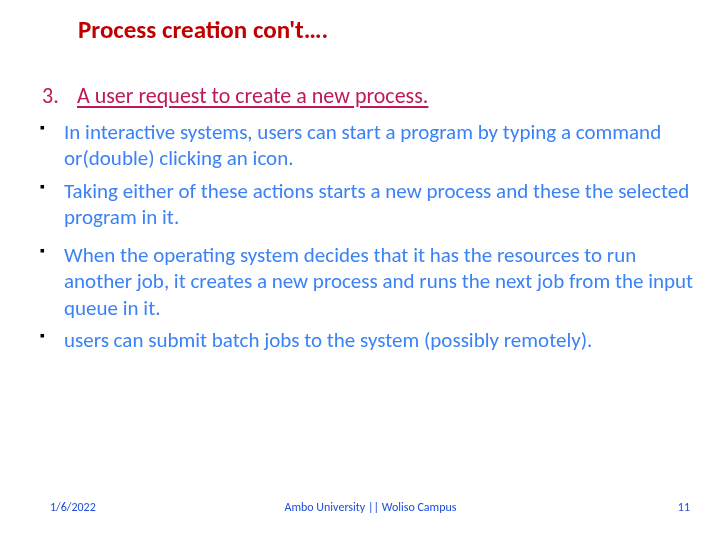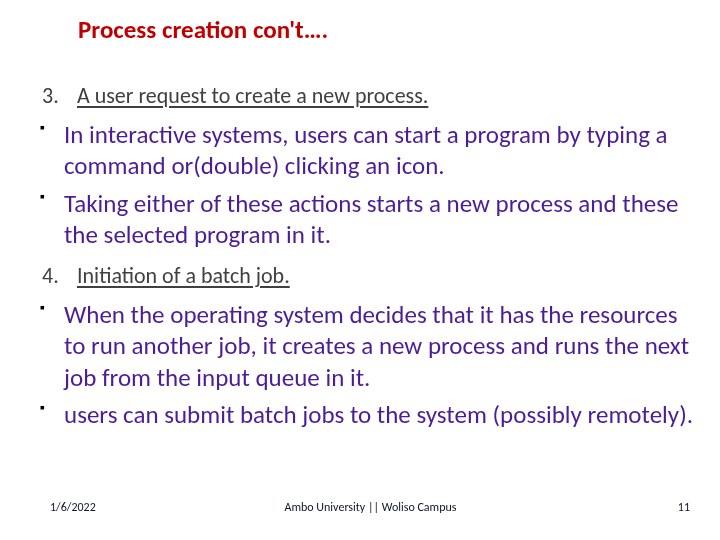--- a/index.html
+++ b/index.html
@@ -27,61 +27,61 @@
     color: #c00000;
   }
   .content {
     position: absolute;
     top: 82px;
     left: 24px;
     right: 24px;
   }
   .num-item {
     font-size: 22px;
-    color: #404040;
+    color: #be185d;
     margin: 0 0 10px 0;
     padding-left: 18px;
   }
   .num-item .num {
     display:inline-block;
     width: 30px;
   }
   .num-item .label {
     text-decoration: underline;
     text-underline-offset: 3px;
   }
   ul.bullets {
     list-style: none;
     padding: 0;
     margin: 0 0 12px 0;
   }
   ul.bullets li {
     position: relative;
-    font-size: 25px;
+    font-size: 21px;
     line-height: 1.25;
-    color: #4c1d95;
+    color: #3b82f6;
     padding-left: 40px;
     margin: 0 0 6px 0;
   }
   ul.bullets li::before {
     content: "\25AA";
     position: absolute;
     left: 16px;
     top: 0;
     font-size: 14px;
     color: #000;
   }
   .footer {
     position: absolute;
     bottom: 20px;
     left: 0;
     right: 0;
     height: 20px;
     font-size: 12px;
-    color: #0f172a;
+    color: #1d4ed8;
   }
   .footer .date {
     position: absolute;
     left: 50px;
   }
   .footer .center {
     position: absolute;
     left: 0;
     right: 9px;
     text-align: center;
@@ -104,24 +104,20 @@
 
     <div class="num-item">
       <span class="num">3.</span>
       <span class="label">A user request to create a new process.</span>
     </div>
     <ul class="bullets">
       <li>In interactive systems, users can start a program by typing a command or(double) clicking an icon.</li>
       <li>Taking either of these actions starts a new process and these the selected program in it.</li>
     </ul>
 
-    <div class="num-item">
-      <span class="num">4.</span>
-      <span class="label">Initiation of a batch job.</span>
-    </div>
     <ul class="bullets">
       <li> When the operating system decides that it has the resources to run another job, it creates a new process and runs the next job from the input queue in it.</li>
       <li>users can submit batch jobs to the system (possibly remotely).</li>
     </ul>
 
   </div>
 
   <div class="footer">
     <span class="date">1/6/2022</span>
     <span class="center">Ambo University || Woliso Campus</span>

